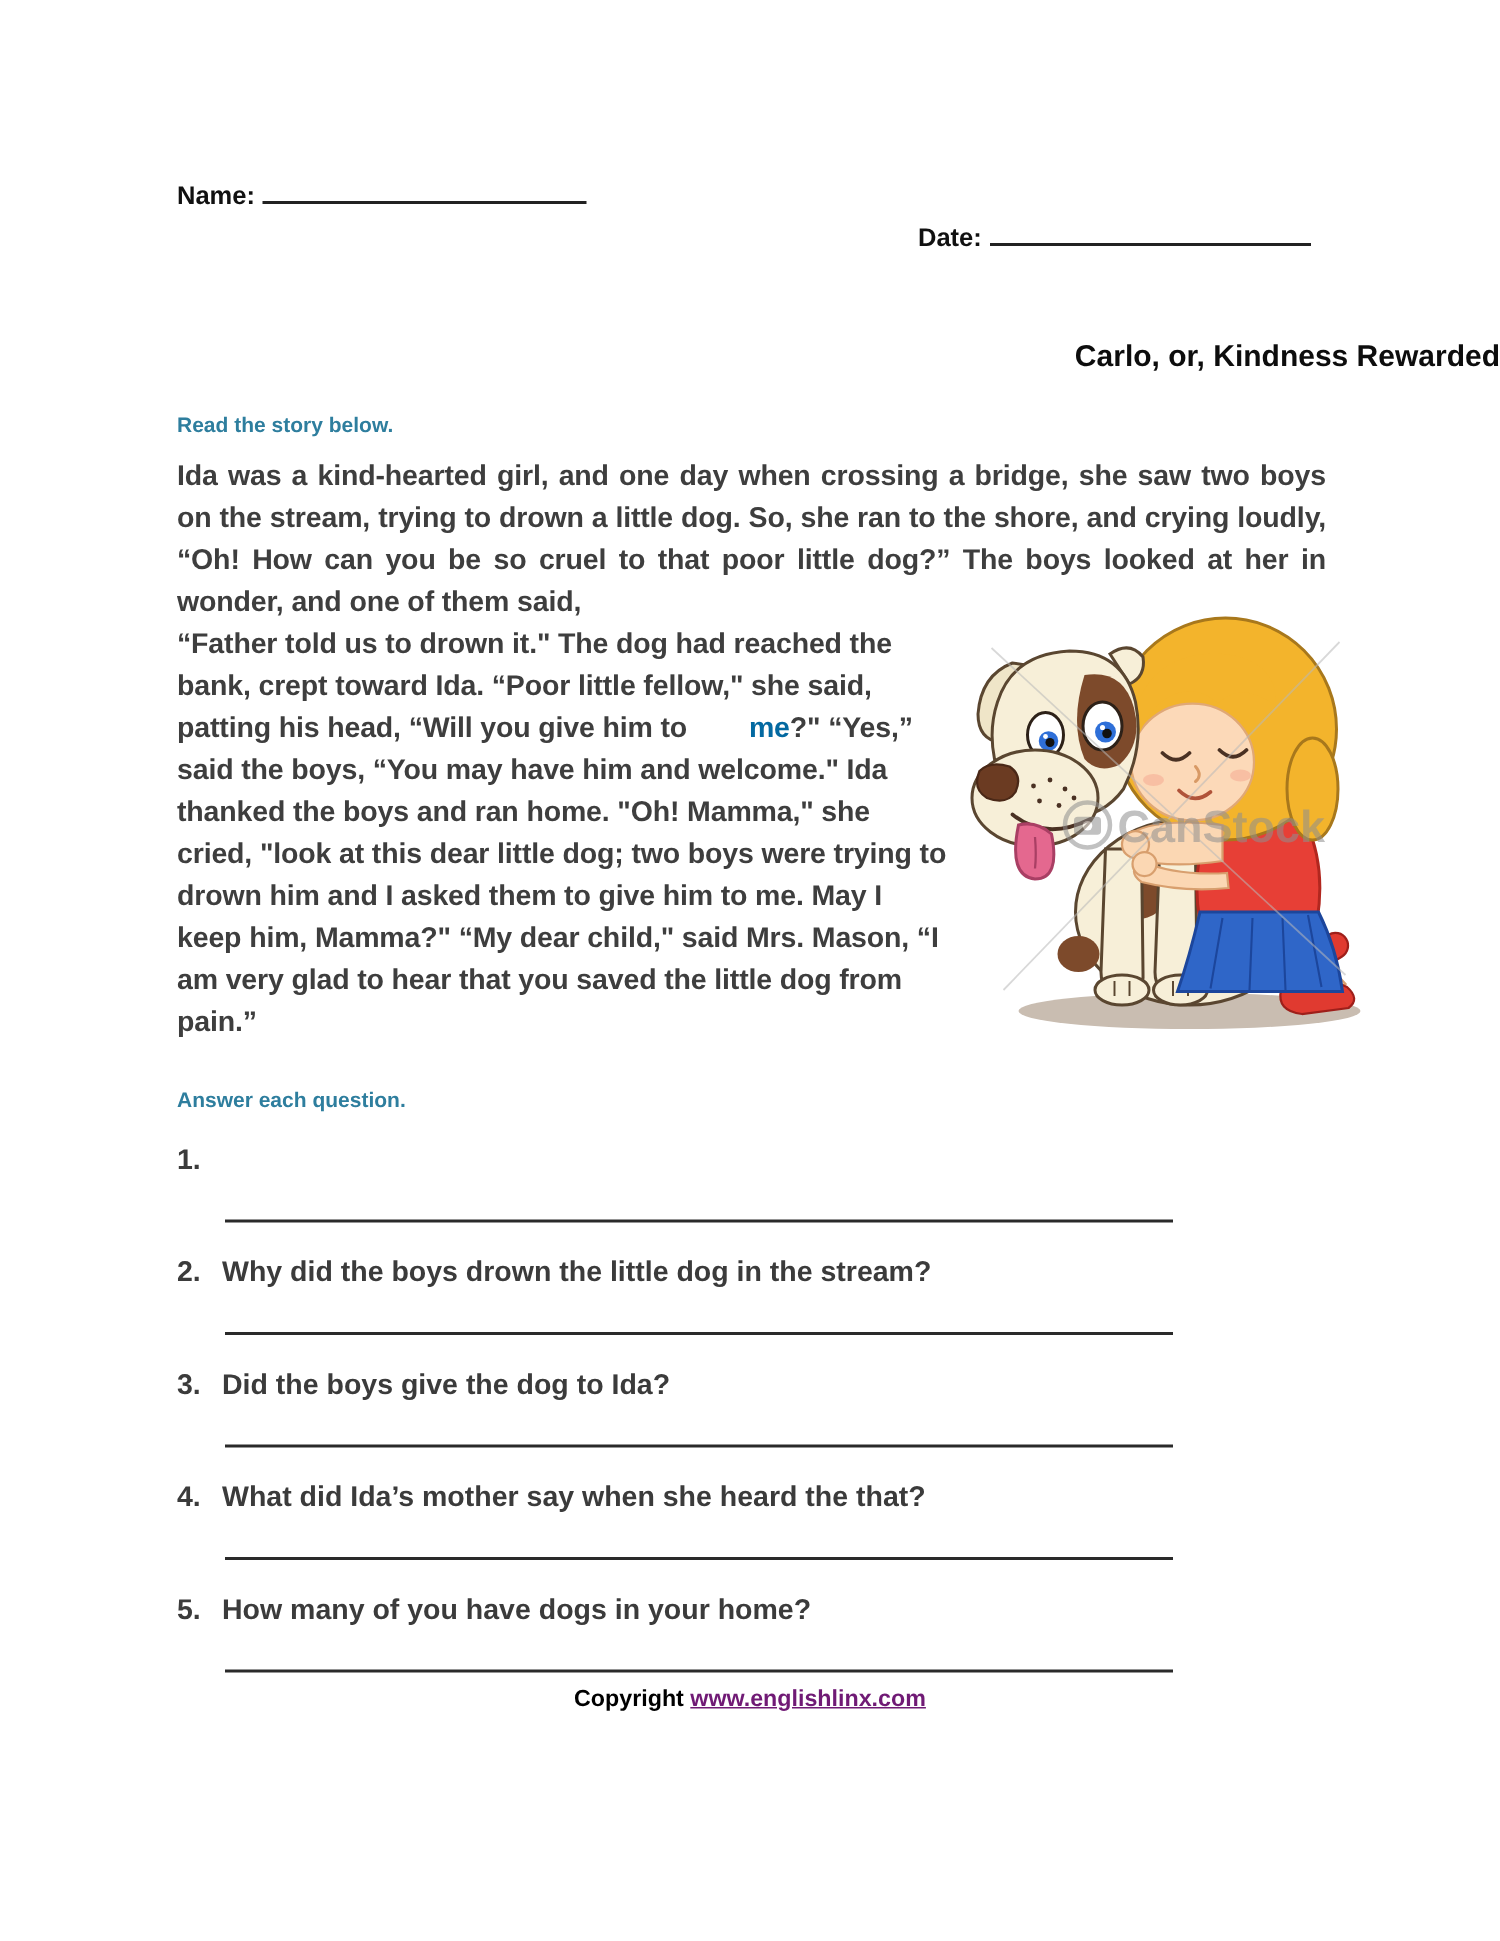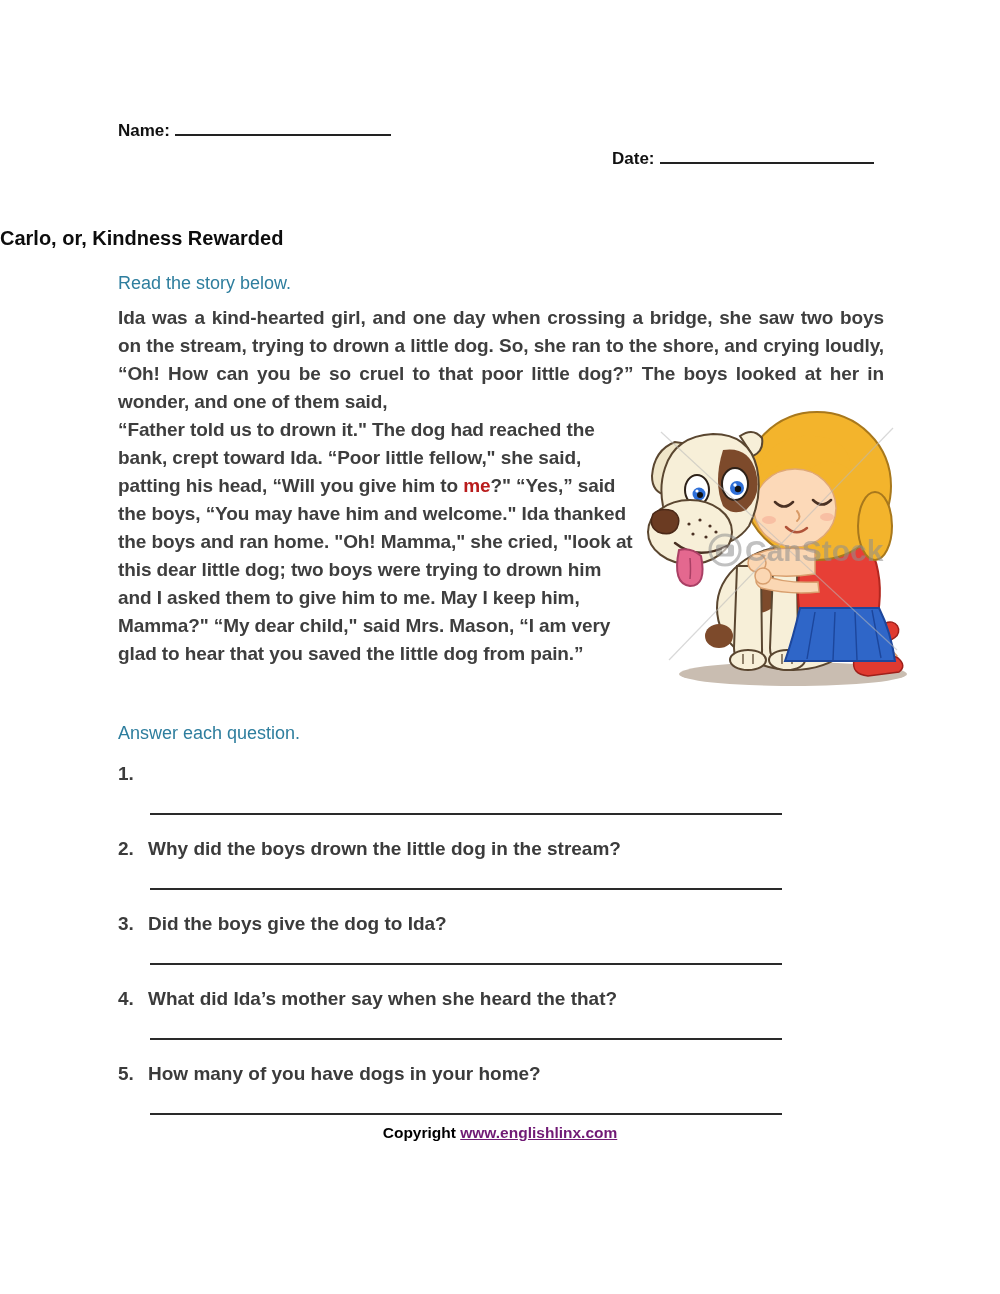--- a/index.html
+++ b/index.html
@@ -23,31 +23,31 @@
   .name-line { width: 216px; }
   .date-line { width: 214px; }
 
   .title {
     position: absolute; top: 165px; left: 0; width: 1000px;
     text-align: center; font-size: 22px; font-weight: bold; color: #0d0d0d;
     letter-spacing: -0.2px;
   }
   .subtitle {
     position: absolute; top: 227px; left: 0; width: 1000px;
-    text-align: left; font-size: 20px; font-weight: bold; color: #0d0d0d;
-  }
-
-  .section-label { font-size: 18px; font-weight: normal; color: #2E7E9E; line-height: 22px; }
+    text-align: right; font-size: 20px; font-weight: bold; color: #0d0d0d;
+  }
+
+  .section-label { font-size: 14px; font-weight: bold; color: #2E7E9E; line-height: 22px; }
 
   
   .story { position: absolute; top: 272px; left: 118px; width: 766px; }
   .story p { margin: 0; font-size: 19px; font-weight: bold; line-height: 28px; color: #3e3e3e; letter-spacing: -0.1px; }
   .story .p1 { margin-top: 10px; text-align: justify; }
   .story .p2 { width: 517px; text-align: left; }
-  .emph { color: #b91c1c; }
+  .emph { color: #0369a1; margin-left: 36px; }
 
   
   .illustration { position: absolute; left: 645px; top: 398px; width: 266px; height: 292px; }
   .illustration svg { display: block; width: 100%; height: 100%; }
   .wm-text { font-family: "Liberation Sans", sans-serif; font-weight: bold; font-size: 30px; fill: #8f8f8f; }
 
   
   .questions { position: absolute; top: 722px; left: 118px; width: 766px; }
   .q-item { display: flex; margin-top: 22px; font-size: 19px; font-weight: bold; color: #3b3b3b; line-height: 24px; }
   .q-item.first { margin-top: 18px; }

